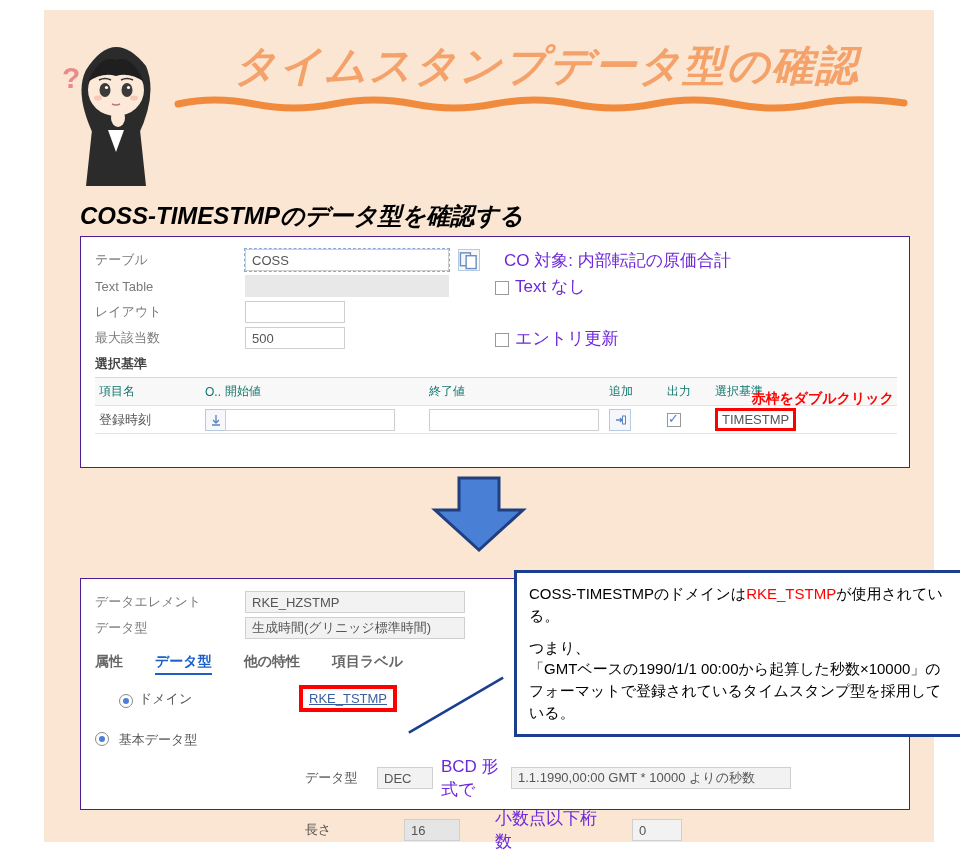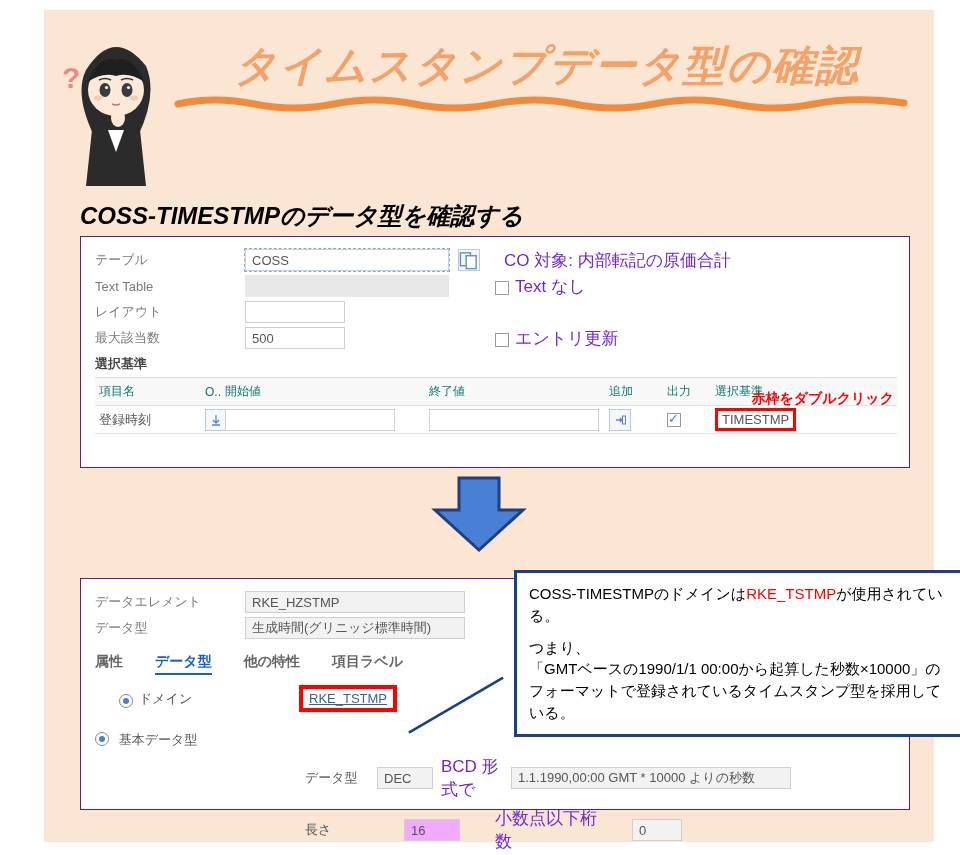--- a/index.html
+++ b/index.html
@@ -327,21 +327,21 @@
       <span>基本データ型</span>
     </div>
     <div style="margin-top:6px; margin-left:210px; display:flex; align-items:center;">
       <span style="width:72px;">データ型</span>
       <input class="in" style="width: 56px; background: rgb(242, 242, 242);" value="DEC">
       <span class="desc" style="width:70px; margin-left:8px;">BCD 形式で</span>
       <input class="in" style="width: 280px; background: rgb(242, 242, 242);" value="1.1.1990,00:00 GMT * 10000 よりの秒数">
     </div>
     <div style="margin-top:6px; margin-left:210px; display:flex; align-items:center;gap:27px;">
       <span style="width:72px;">長さ</span>
-      <input class="in" style="width: 56px; background: #f0abfc;" value="16">
+      <input class="in" style="width: 56px; background: #e5e5e5;" value="16">
       <span class="desc" style="width:110px; margin-left:8px;">小数点以下桁数</span>
       <input class="in" style="width: 50px; background: rgb(242, 242, 242);" value="0">
     </div>
   </div>
 
   <div class="explain">
     <div>
       <span>COSS-TIMESTMPのドメインは</span><span class="rke">RKE_TSTMP</span><span>が使用されている。</span>
     </div>
     <div style="height:10px;"></div>

